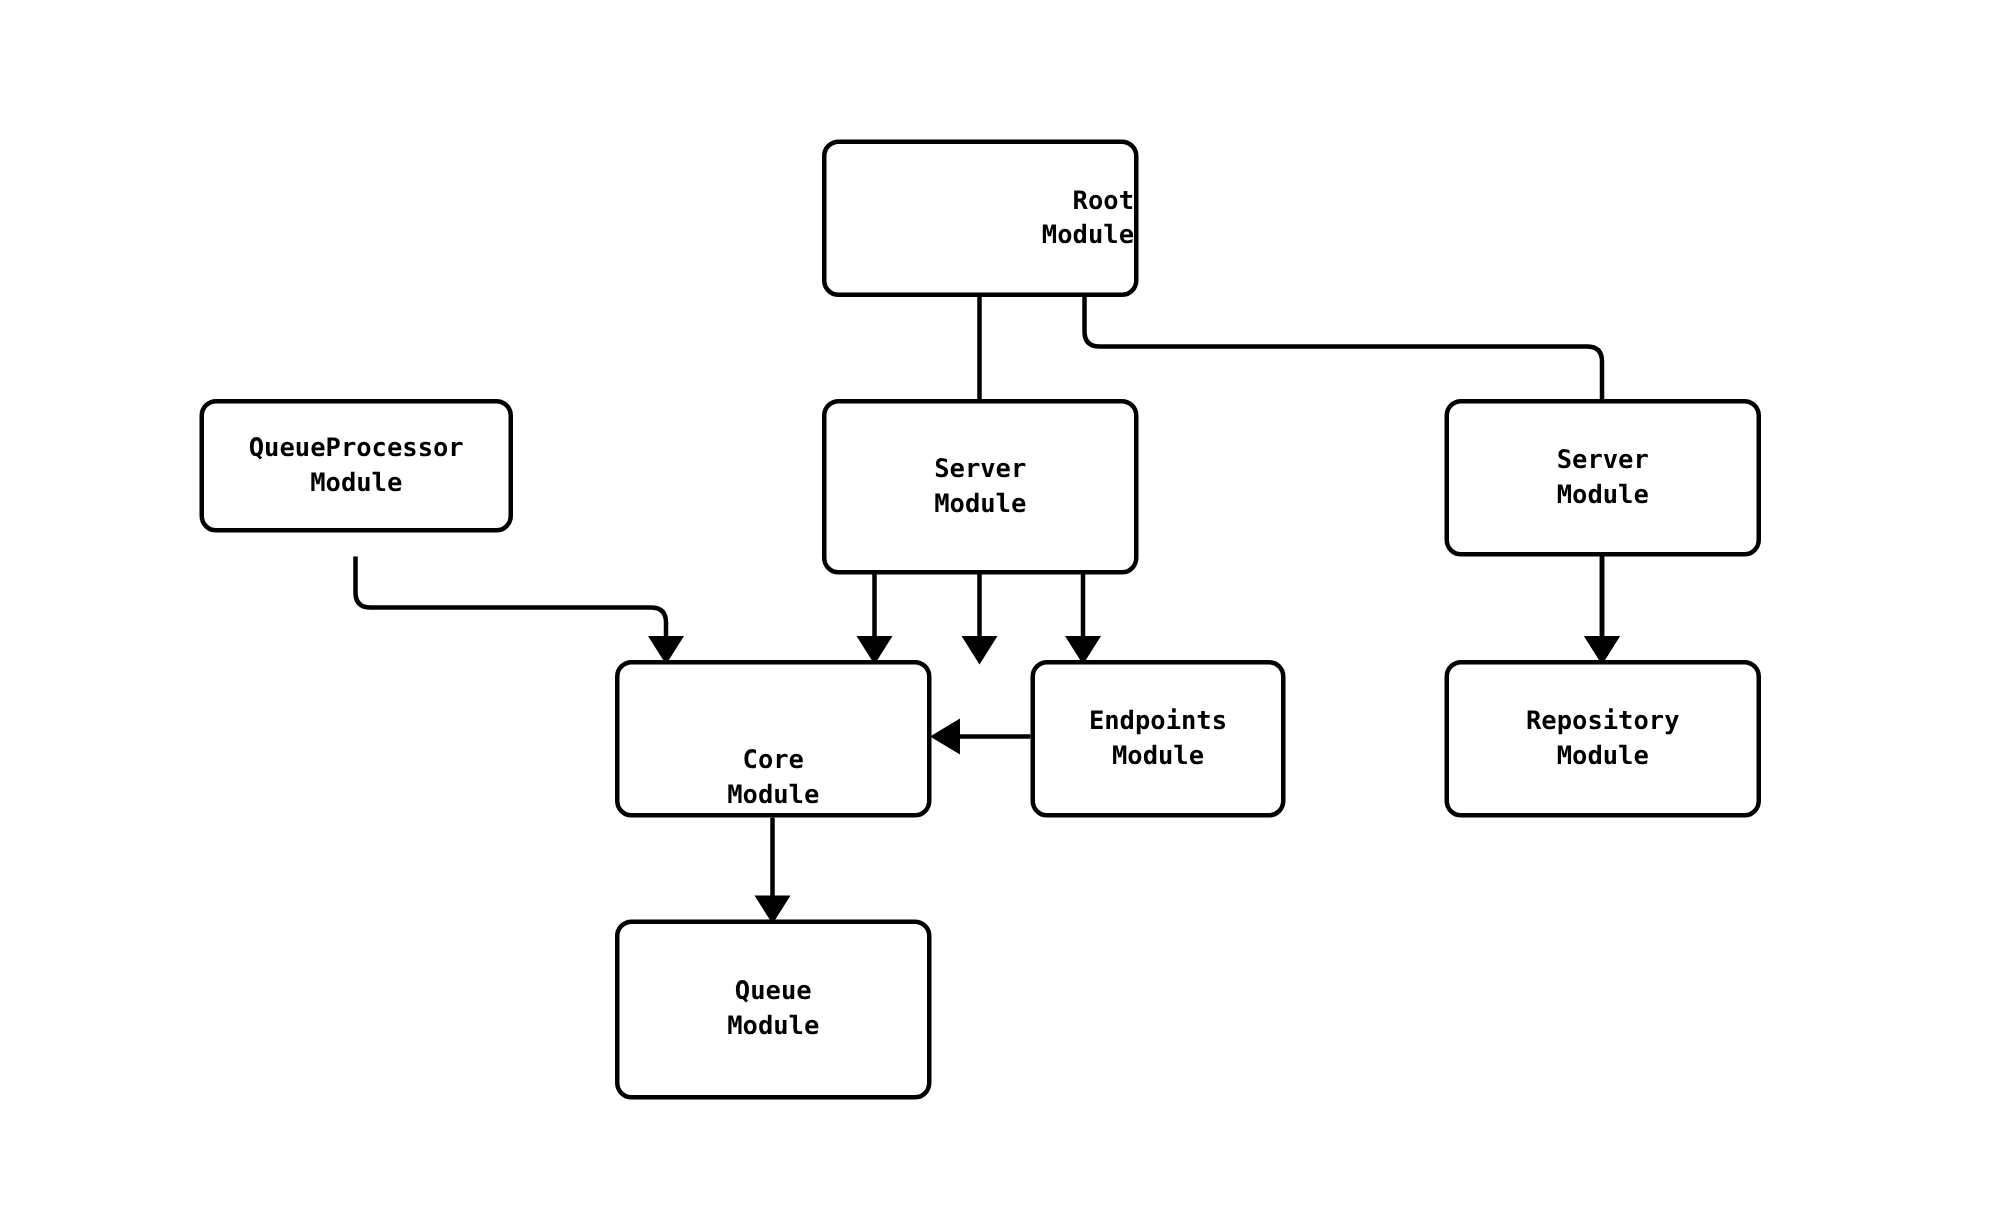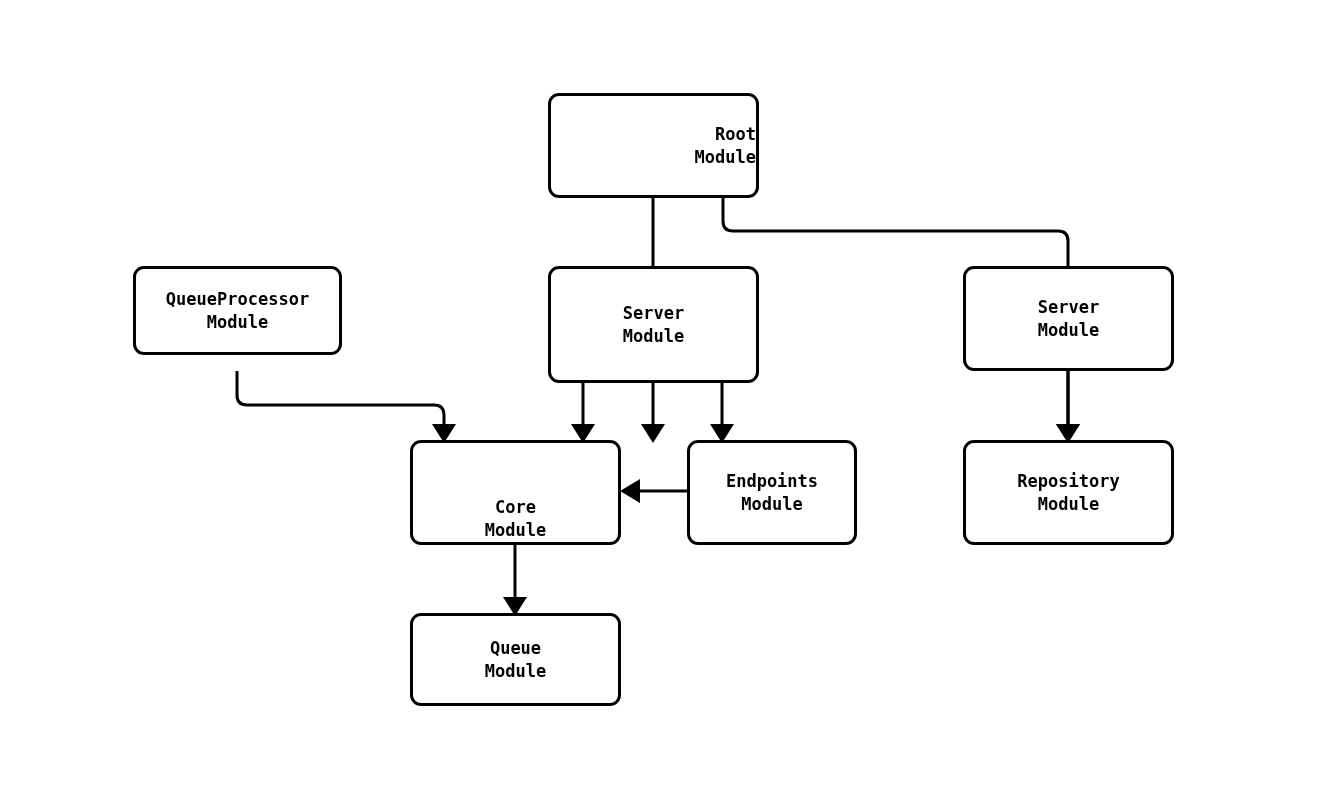--- a/index.html
+++ b/index.html
@@ -126,18 +126,18 @@
   <div class="node-box" style="left:687px; top:440px; width:170px; height:105px;">
     <div class="node-label-line">Endpoints</div>
     <div class="node-label-line">Module</div>
   </div>
 
   <div class="node-box" style="left:963px; top:440px; width:211px; height:105px;">
     <div class="node-label-line">Repository</div>
     <div class="node-label-line">Module</div>
   </div>
 
-  <div class="node-box" style="left:410px; top:613px; width:211px; height:93px;">
+  <div class="node-box" style="left:410px; top:613px; width:211px; height:120px;">
     <div class="node-label-line">Queue</div>
     <div class="node-label-line">Module</div>
   </div>
 
 </div>
 
 </body></html>

